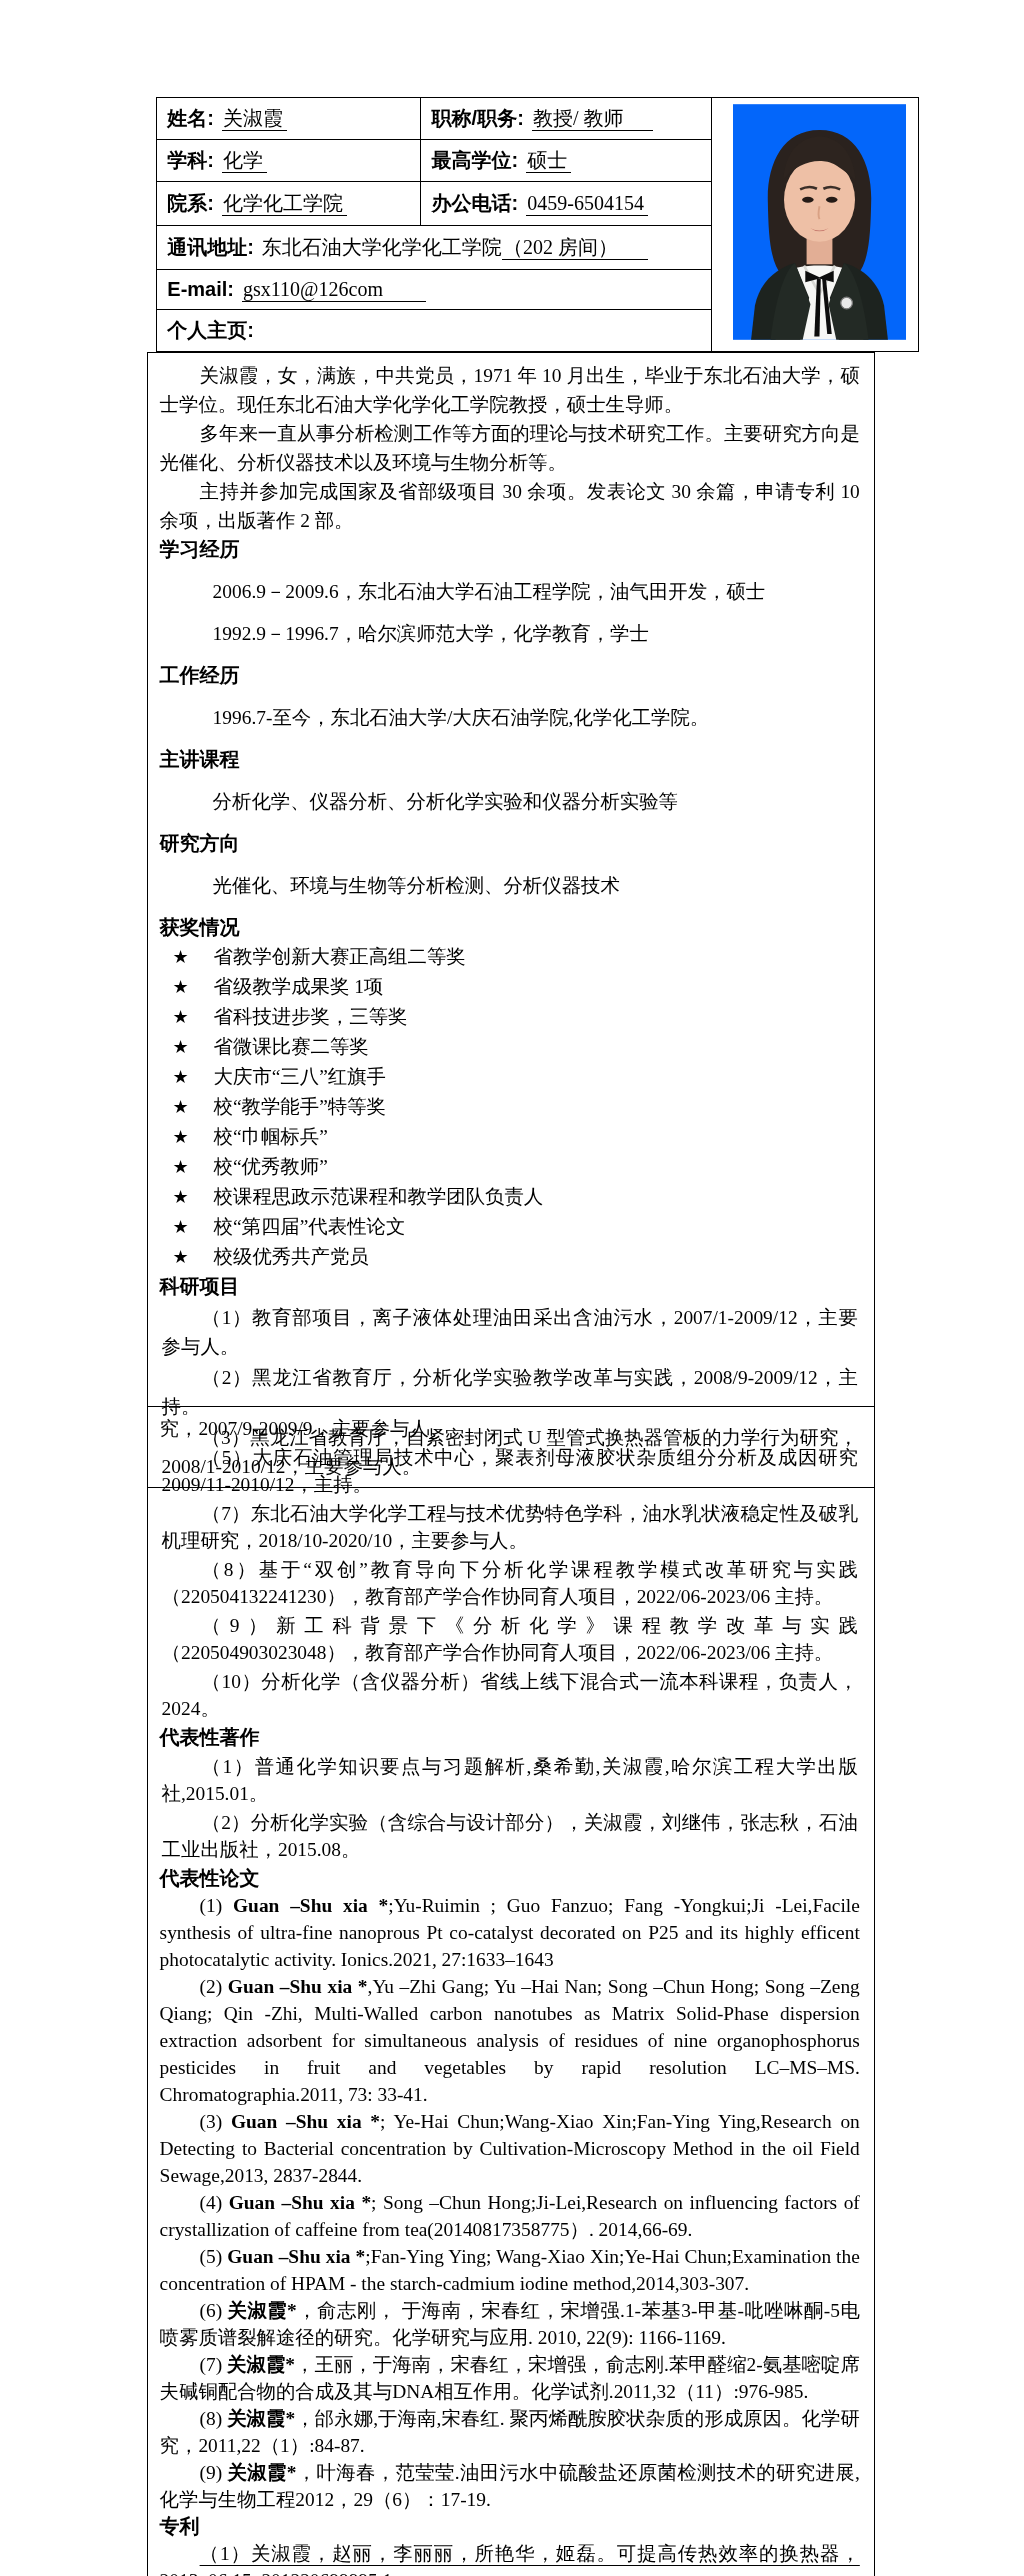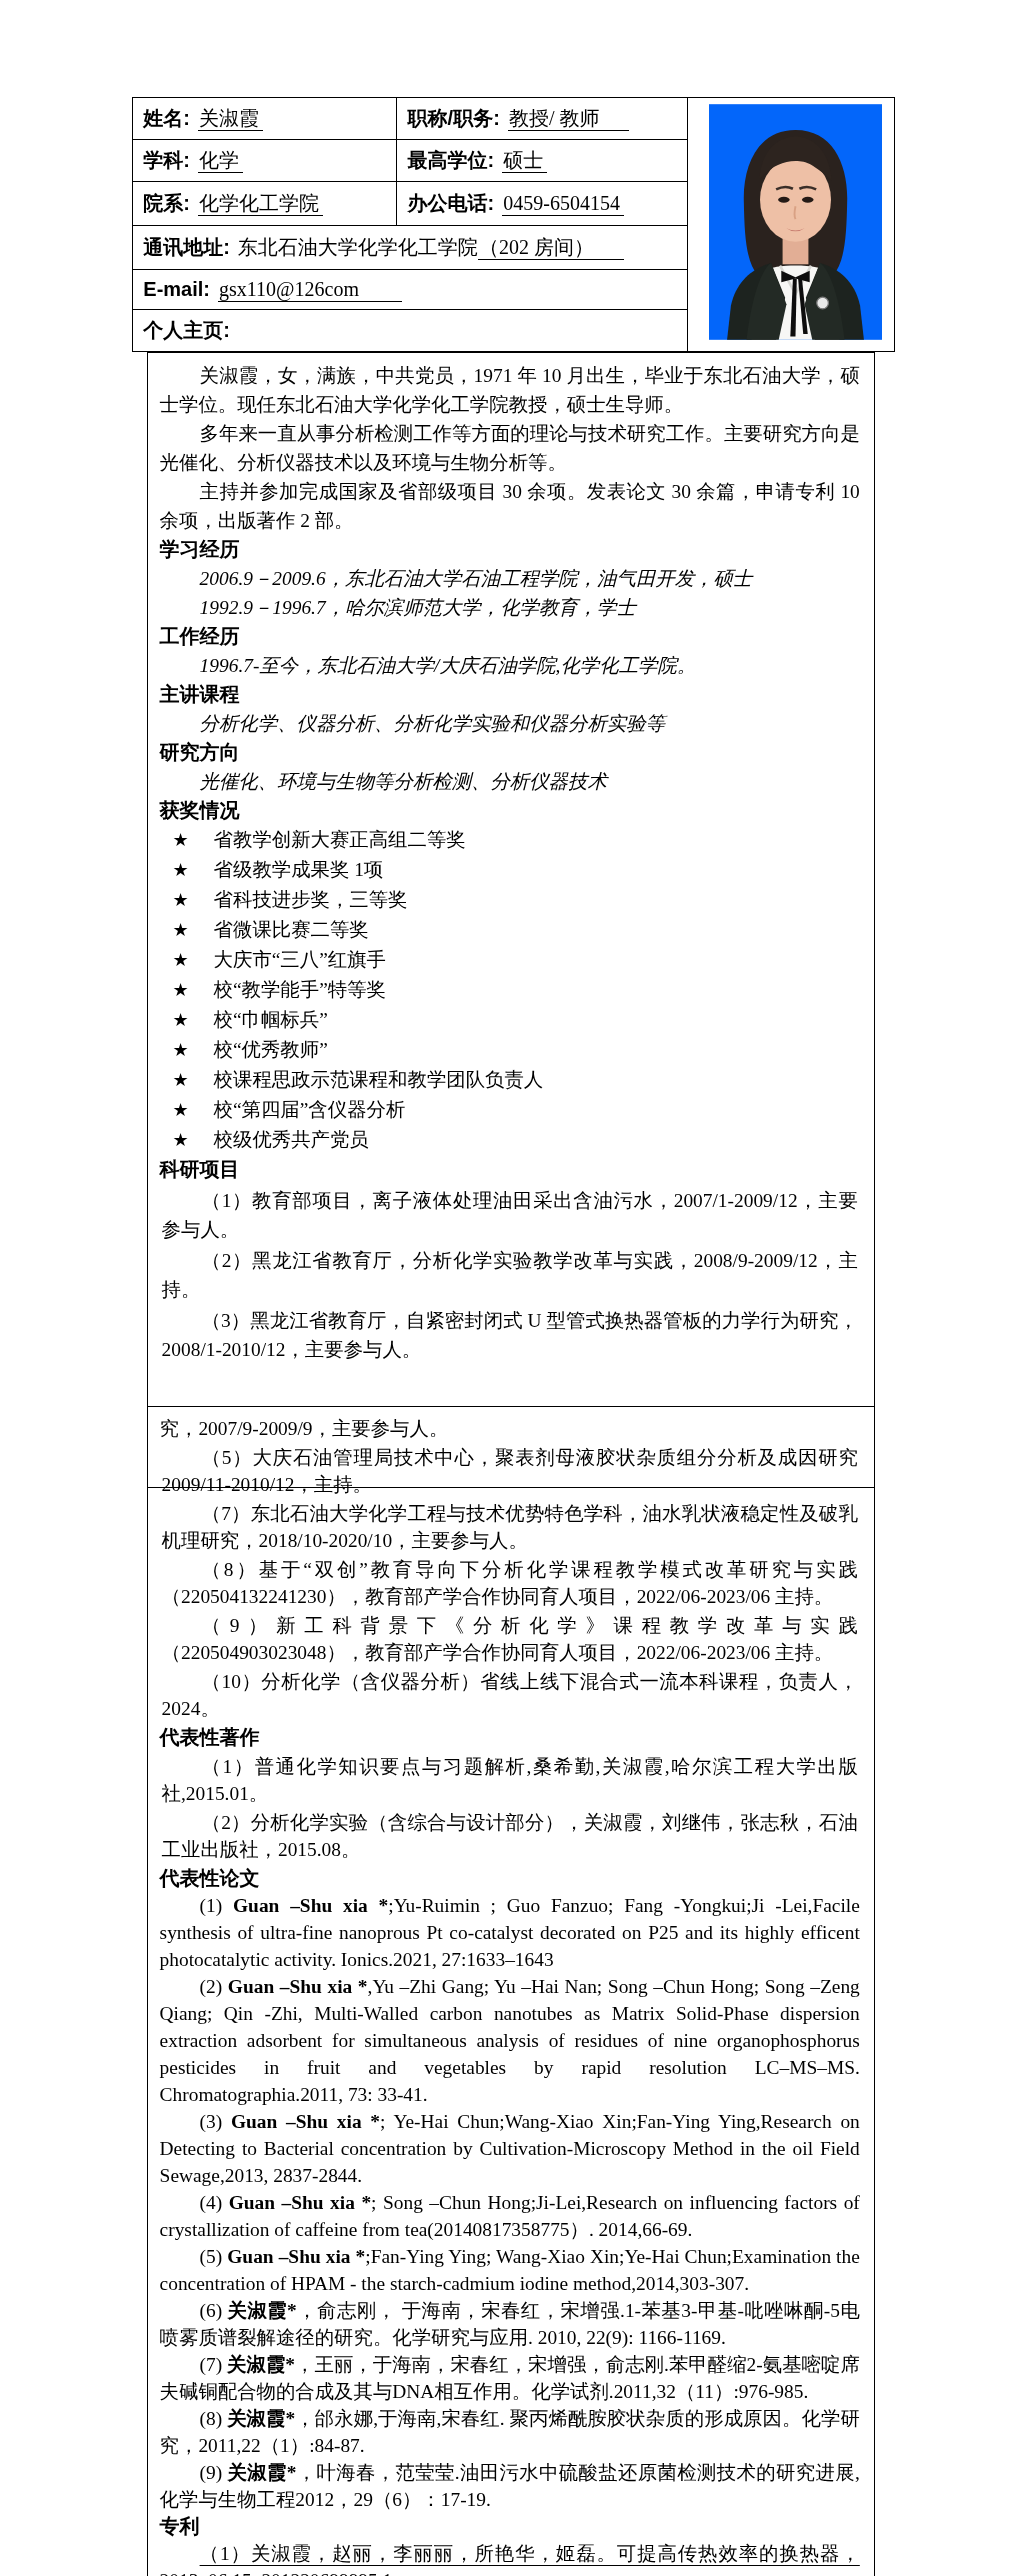--- a/index.html
+++ b/index.html
@@ -7,21 +7,21 @@
   .page {
     position:relative;
     width:1025px;
     min-height:2576px;
     background:#ffffff;
     color:#000;
     font-family:"Liberation Serif","DejaVu Serif",serif;
   }
   
   .info-table {
-    position:absolute; left:132px; top:97px;
+    position:absolute; left:156px; top:97px;
     width:728px;
     border-collapse:collapse;
     table-layout:fixed;
   }
   .info-table td {
     border:1.3px solid #000;
     padding:0 0 0 10.3px;
     vertical-align:middle;
     font-size:20px;
     white-space:nowrap;
@@ -53,21 +53,21 @@
     font-size:19.4px;
     line-height:29px;
   }
   .block2 { top:352px; height:1136px; overflow:hidden; }
   .block3 { top:1406px; min-height:1073px; line-height:27px; }
   .para {
     margin:0;
     text-indent:40px;
     text-align:justify;
   }
-  .line { margin:0; padding-left:40px; white-space:nowrap;font-style:italic; }
+  .line { margin:13px; padding-left:40px; white-space:nowrap; }
   .cont { margin:0; text-align:justify; }
   .sec-heading {
     margin:0;
     font-family:"Liberation Sans","DejaVu Sans",sans-serif;
     font-weight:bold;
     font-size:20px;
   }
   .award { margin:0; padding-left:13px; line-height:30px; }
   .award .star { display:inline-block; width:41px; font-size:18px; }
   .item {
@@ -191,21 +191,21 @@
     <div class="sec-heading">获奖情况</div>
     <div class="award"><span class="star">★</span><span>省教学创新大赛正高组二等奖</span></div>
     <div class="award"><span class="star">★</span><span>省级教学成果奖 1项</span></div>
     <div class="award"><span class="star">★</span><span>省科技进步奖，三等奖</span></div>
     <div class="award"><span class="star">★</span><span>省微课比赛二等奖</span></div>
     <div class="award"><span class="star">★</span><span>大庆市“三八”红旗手</span></div>
     <div class="award"><span class="star">★</span><span>校“教学能手”特等奖</span></div>
     <div class="award"><span class="star">★</span><span>校“巾帼标兵”</span></div>
     <div class="award"><span class="star">★</span><span>校“优秀教师”</span></div>
     <div class="award"><span class="star">★</span><span>校课程思政示范课程和教学团队负责人</span></div>
-    <div class="award"><span class="star">★</span><span>校“第四届”含仪器分析</span></div>
+    <div class="award"><span class="star">★</span><span>校“第四届”代表性论文</span></div>
     <div class="award"><span class="star">★</span><span>校级优秀共产党员</span></div>
 
     <div class="sec-heading">科研项目</div>
     <p class="item">（1）教育部项目，离子液体处理油田采出含油污水，2007/1-2009/12，主要参与人。</p>
     <p class="item">（2）黑龙江省教育厅，分析化学实验教学改革与实践，2008/9-2009/12，主持。</p>
     <p class="item">（3）黑龙江省教育厅，自紧密封闭式 U 型管式换热器管板的力学行为研究，2008/1-2010/12，主要参与人。</p>
 
   </div>
 
   <div class="block block3">

